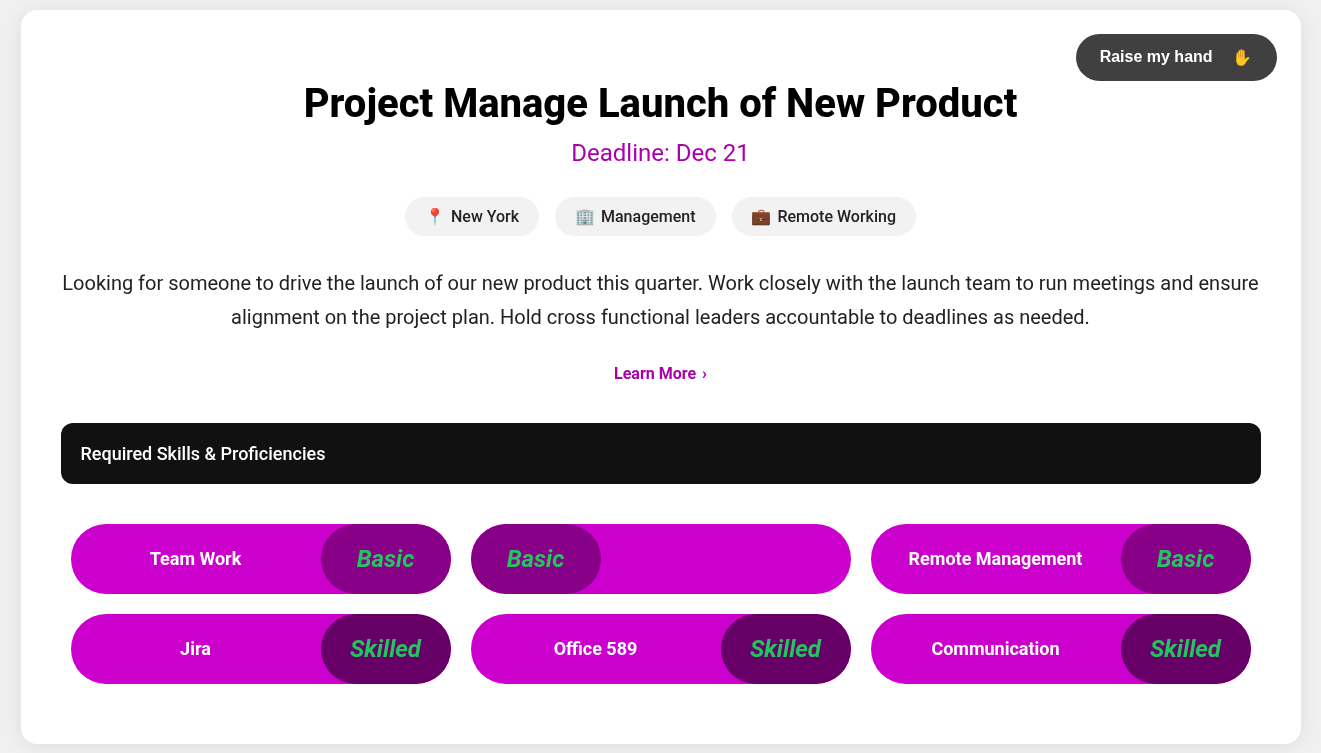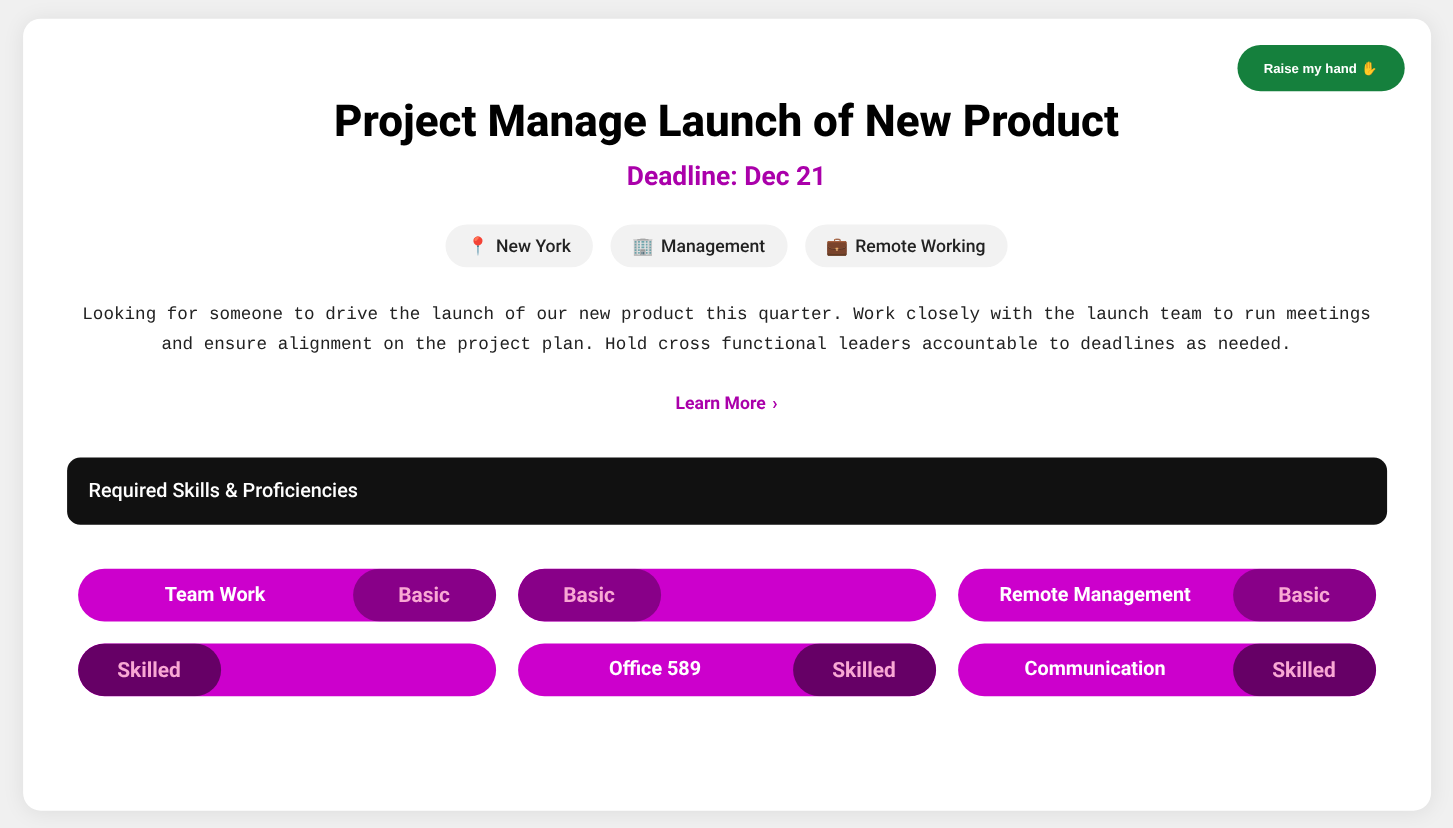--- a/index.html
+++ b/index.html
@@ -21,45 +21,45 @@
       width: 1280px;
       min-height: 720px;
       padding: 40px 40px 60px 40px;
       position: relative;
       box-shadow: 0 2px 20px rgba(0,0,0,0.08);
     }
     .raise-hand-btn {
       position: absolute;
       top: 24px;
       right: 24px;
-      background: #15803d;
+      background: #404040;
       color: #ffffff;
       border: none;
       border-radius: 50px;
       padding: 14px 24px;
-      font-size: 12px;
+      font-size: 16px;
       font-weight: 600;
       cursor: pointer;
       display: flex;
       align-items: center;
-      gap: 4px;
+      gap: 20px;
     }
     .content {
       text-align: center;
       margin-top: 30px;
     }
     .main-title {
       font-size: 40px;
       font-weight: 800;
       color: #000000;
       margin-bottom: 12px;
     }
     .deadline {
       font-size: 24px;
-      font-weight: 700;
+      font-weight: 400;
       color: #aa00aa;
       margin-bottom: 30px;
     }
     .tags-row {
       display: flex;
       justify-content: center;
       gap: 16px;
       margin-bottom: 30px;
     }
     .tag {
@@ -67,26 +67,25 @@
       border-radius: 50px;
       padding: 10px 20px;
       font-size: 16px;
       font-weight: 500;
       color: #222222;
       display: flex;
       align-items: center;
       gap: 6px;
     }
     .description {
-      font-size: 16px;
+      font-size: 20px;
       color: #222222;
       line-height: 1.7;
       max-width: 1200px;
       margin: 0 auto 30px auto;
-      font-family: Liberation Mono, monospace;
     }
     .learn-more {
       color: #aa00aa;
       font-size: 16px;
       font-weight: 700;
       cursor: pointer;
       text-decoration: none;
       display: inline-flex;
       align-items: center;
       gap: 6px;
@@ -107,42 +106,43 @@
       grid-template-columns: repeat(3, 1fr);
       gap: 20px;
       padding: 0 10px;
     }
     .skill-item {
       background: #cc00cc;
       border-radius: 50px;
       display: flex;
       align-items: center;
       overflow: hidden;
-      height: 48px;
+      height: 70px;
     }
     .skill-name {
       flex: 1;
       color: #ffffff;
       font-size: 18px;
       font-weight: 700;
       text-align: center;
       padding: 0 16px;
     }
     .skill-level {
       background: #880088;
       border-radius: 50px;
-      color: #f9a8d4;
-      font-size: 19px;
+      color: #22c55e;
+      font-size: 24px;
       font-weight: 700;
       padding: 0 24px;
       height: 100%;
       display: flex;
       align-items: center;
       justify-content: center;
       min-width: 130px;
+      font-style: italic;
     }
     .skill-level.skilled {
       background: #660066;
     }
   </style>
 </head>
 <body>
 
 <div class="card">
 
@@ -188,20 +188,21 @@
       <span class="skill-level">Basic</span>
     </div>
         <div class="skill-item">
       <span class="skill-level">Basic</span>
     </div>
         <div class="skill-item">
       <span class="skill-name">Remote Management</span>
       <span class="skill-level">Basic</span>
     </div>
         <div class="skill-item">
+      <span class="skill-name">Jira</span>
       <span class="skill-level skilled">Skilled</span>
     </div>
         <div class="skill-item">
       <span class="skill-name">Office 589</span>
       <span class="skill-level skilled">Skilled</span>
     </div>
         <div class="skill-item">
       <span class="skill-name">Communication</span>
       <span class="skill-level skilled">Skilled</span>
     </div>

